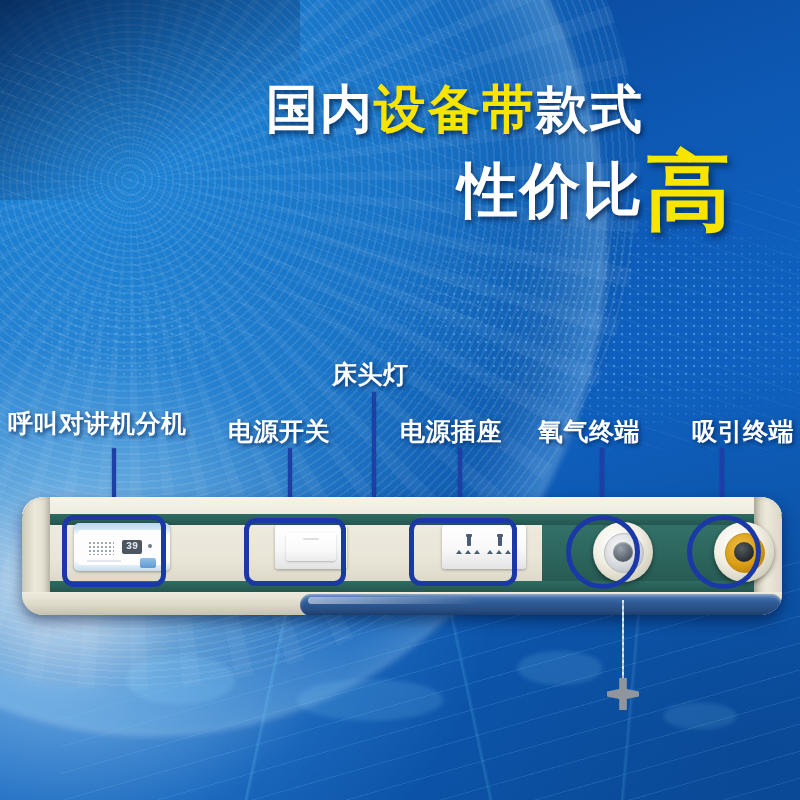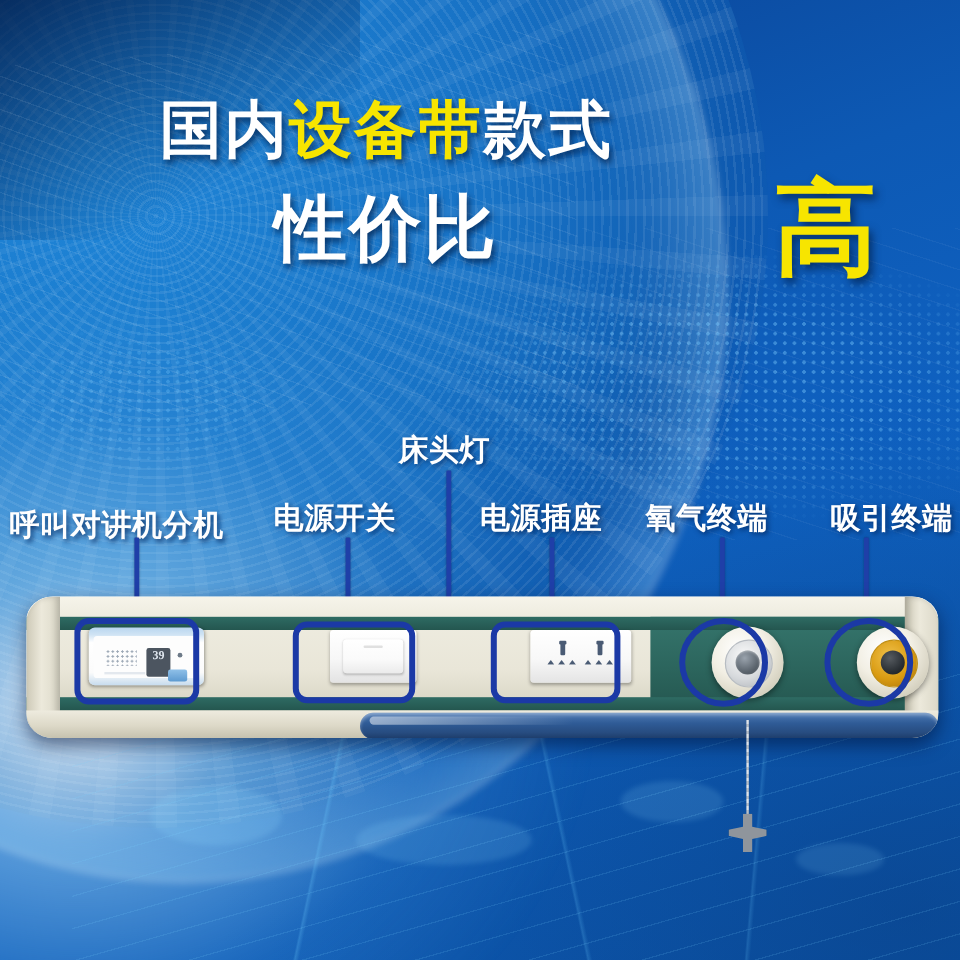--- a/index.html
+++ b/index.html
@@ -62,21 +62,21 @@
       radial-gradient(ellipse 70px 28px at 520px 48px, rgba(150,220,255,.45) 0 60%, transparent 62%),
       radial-gradient(ellipse 60px 22px at 660px 96px, rgba(150,220,255,.40) 0 60%, transparent 62%);
     filter:blur(2px);}
   .grid-lines{position:absolute;left:0;top:600px;width:800px;height:200px;opacity:.45;
     background:
       linear-gradient(102deg, rgba(110,205,255,0) 0 34%, rgba(110,205,255,.55) 34.2%, rgba(110,205,255,0) 34.6%),
       linear-gradient(78deg, rgba(110,205,255,0) 0 58%, rgba(110,205,255,.45) 58.2%, rgba(110,205,255,0) 58.6%),
       linear-gradient(95deg, rgba(110,205,255,0) 0 78%, rgba(110,205,255,.40) 78.2%, rgba(110,205,255,0) 78.6%);}
 
   
-  .headline{position:absolute;left:0;top:82px;width:644px;text-align:center;}
+  .headline{position:absolute;left:0;top:82px;width:644px;text-align:right;}
   .h-line1{font-size:52px;font-weight:bold;letter-spacing:2px;line-height:1.05;white-space:nowrap;}
   .h-line2{font-size:60px;font-weight:bold;letter-spacing:2px;line-height:1.05;margin-top:22px;white-space:nowrap;}
   .w{color:#ffffff;text-shadow:2px 3px 5px rgba(2,28,70,.75);}
   .y{color:#f7e500;text-shadow:2px 3px 5px rgba(2,28,70,.75);}
   .gao{position:absolute;left:645px;top:148px;font-size:86px;font-weight:bold;color:#f7e500;
     text-shadow:3px 4px 7px rgba(2,28,70,.7);line-height:1;}
 
   
   .callout{position:absolute;color:#ffffff;font-weight:bold;font-size:25px;white-space:nowrap;
     text-shadow:2px 2px 4px rgba(3,40,95,.85);letter-spacing:.5px;}
@@ -109,23 +109,23 @@
     background:linear-gradient(180deg,#eeebdf 0%,#ddd9c8 55%,#c6c2af 100%);}
 
   
   .dev{position:absolute;}
   .intercom{left:52px;top:26px;width:96px;height:48px;border-radius:5px;
     background:linear-gradient(180deg,#b9d6ef 0%,#cfe3f4 12%,#ffffff 26%,#fbfbfb 78%,#c7dcee 100%);
     box-shadow:0 1px 3px rgba(0,0,0,.35);}
   .ic-face{position:absolute;left:4px;top:7px;right:4px;bottom:6px;background:#fdfdfd;border-radius:3px;}
   .ic-speaker{position:absolute;left:10px;top:11px;width:26px;height:14px;
     background-image:radial-gradient(circle, #8a98a8 .9px, rgba(0,0,0,0) 1.1px);background-size:4px 4px;opacity:.85;}
-  .ic-display{position:absolute;left:44px;top:10px;width:20px;height:24px;border-radius:2px;
+  .ic-display{position:absolute;left:44px;top:10px;width:20px;height:14px;border-radius:2px;
     background:#4c5560;color:#dfe6ee;font-size:10px;font-weight:bold;line-height:13px;text-align:center;
-    font-family:Liberation Serif, serif;}
+    font-family:Liberation Mono, monospace;}
   .ic-led{position:absolute;left:70px;top:14px;width:4px;height:4px;border-radius:50%;background:#6d7a88;}
   .ic-btn{position:absolute;left:62px;top:28px;width:16px;height:10px;border-radius:2px;
     background:linear-gradient(180deg,#8fc0e8,#5d9ad0);}
   .ic-line{position:absolute;left:9px;top:30px;width:34px;height:2px;background:#e3e8ee;}
 
   .switch{left:253px;top:28px;width:72px;height:44px;border-radius:3px;
     background:linear-gradient(180deg,#ffffff 0%,#f7f7f7 55%,#e3e3e3 100%);
     box-shadow:0 1px 3px rgba(0,0,0,.32);}
   .switch-rocker{position:absolute;left:11px;top:8px;width:50px;height:28px;border-radius:3px;
     background:linear-gradient(180deg,#ffffff 0%,#fafafa 60%,#ebebeb 100%);
@@ -195,21 +195,21 @@
   <div class="headline">
     <div class="h-line1">
       <span class="w">国内</span><span class="y">设备带</span><span class="w">款式</span>
     </div>
     <div class="h-line2">
       <span class="w">性价比</span>
     </div>
   </div>
   <div class="gao">高</div>
 
-  <div class="callout" style="left:8px;top:421px;">呼叫对讲机分机</div>
+  <div class="callout" style="left:8px;top:407px;">呼叫对讲机分机</div>
   <div class="callout" style="left:228px;top:415px;">电源开关</div>
   <div class="callout" style="left:332px;top:358px;text-align:center;">床头灯</div>
   <div class="callout" style="left:538px;top:415px;">氧气终端</div>
   <div class="callout" style="left:400px;top:415px;">电源插座</div>
   <div class="callout" style="left:672px;top:415px;margin-left:20px;">吸引终端</div>
 
   <div class="leader" style="left:112px;top:448px;height:72px;"></div>
   <div class="leader" style="left:288px;top:448px;height:72px;"></div>
   <div class="leader" style="left:372px;top:392px;height:208px;"></div>
   <div class="leader" style="left:458px;top:448px;height:72px;"></div>

